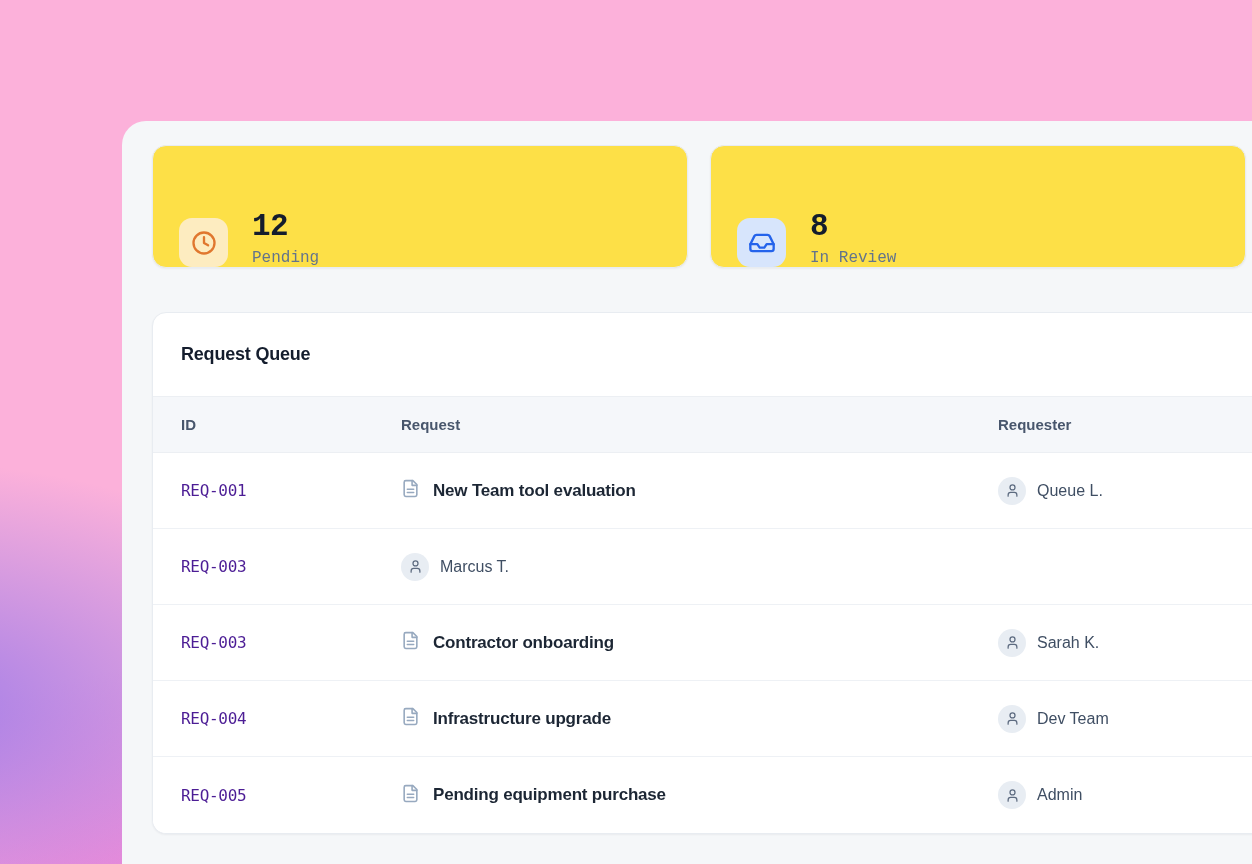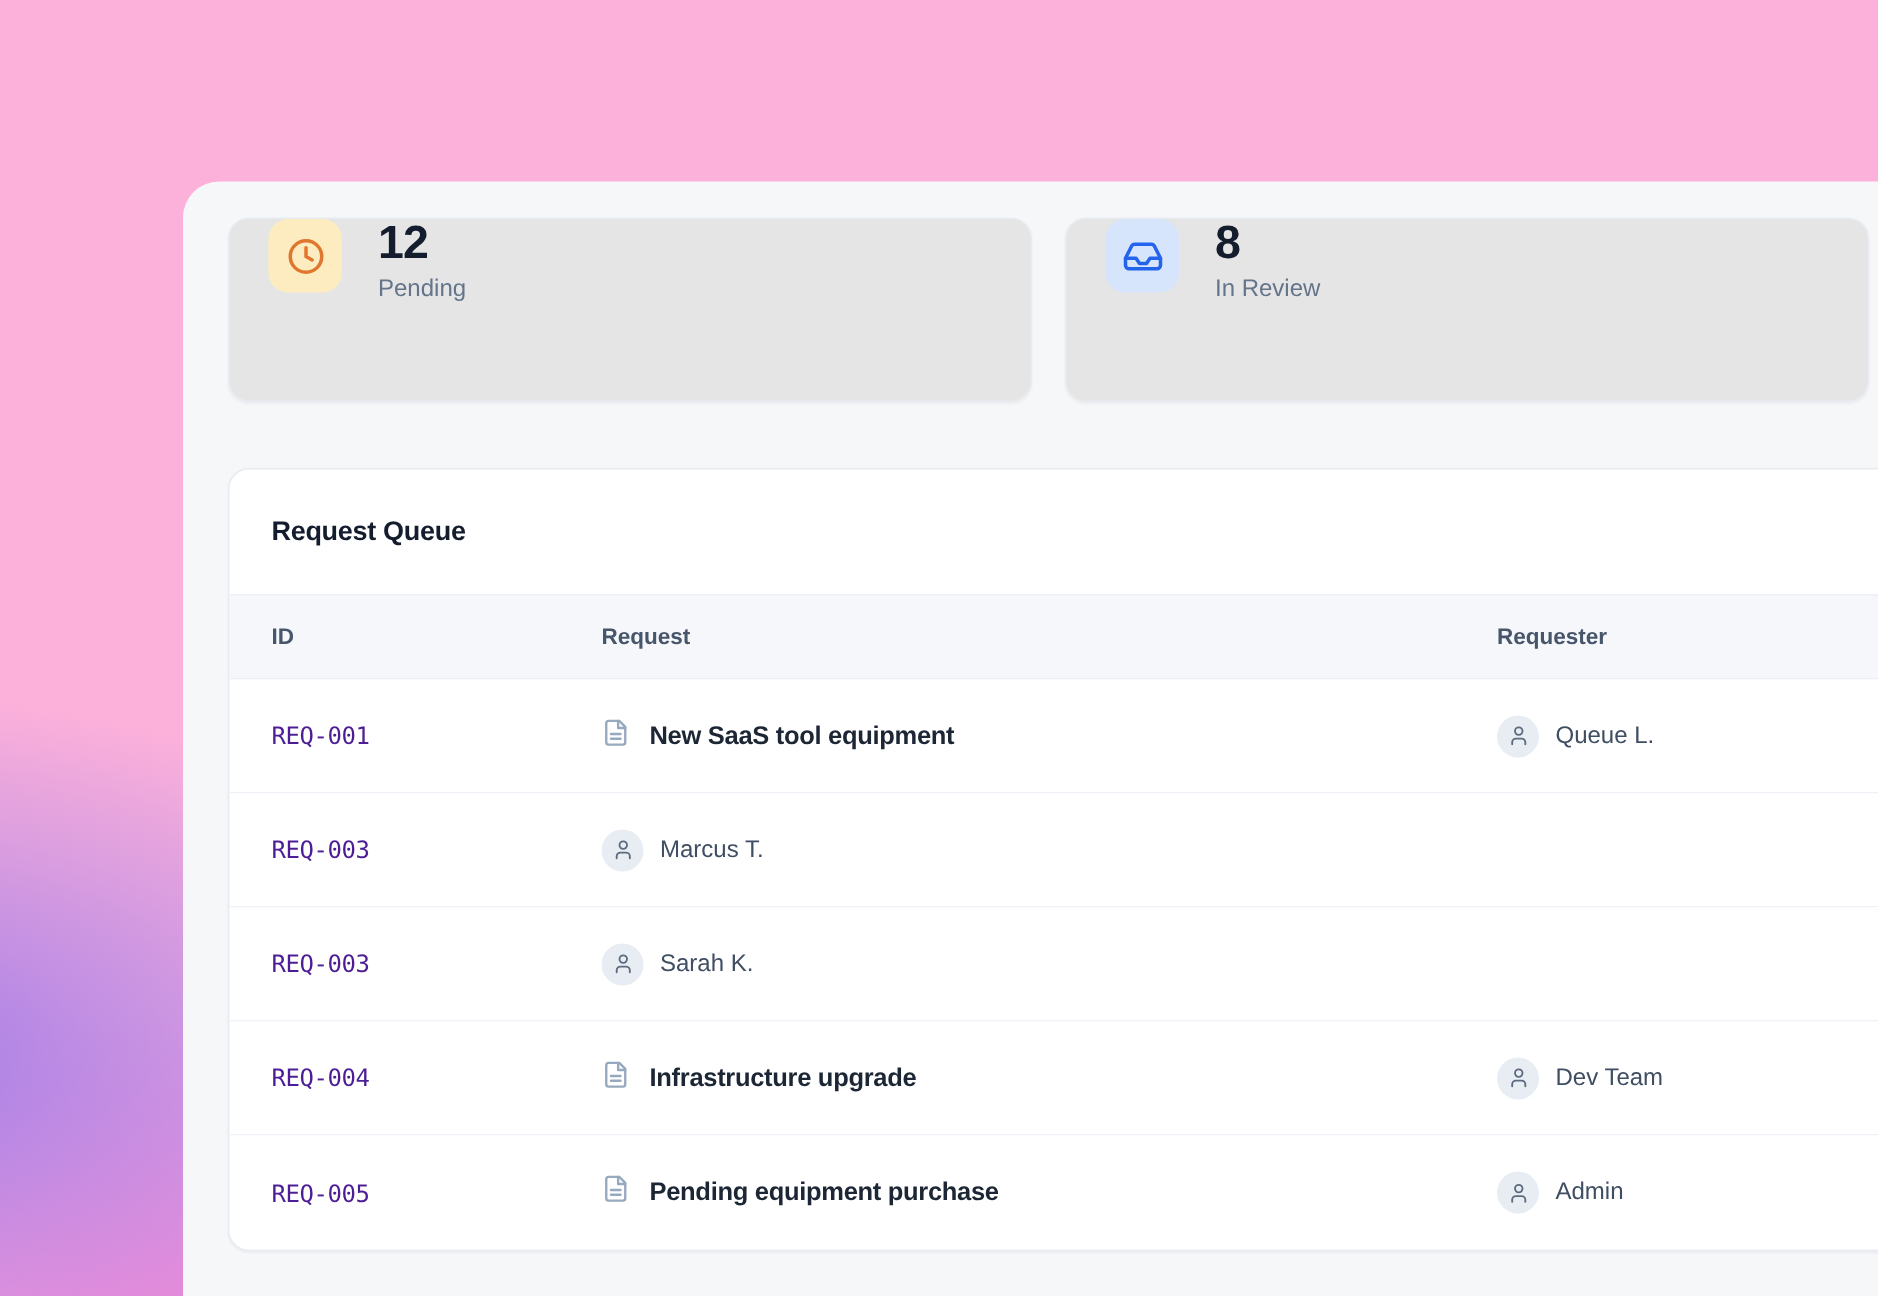--- a/index.html
+++ b/index.html
@@ -17,26 +17,27 @@
     position:absolute; left:122px; top:121px;
     width:1330px; height:940px;
     background:#f5f7f9;
     border-radius:24px;
   }
 
   
   .cards{ position:absolute; left:30px; top:24px; display:flex; gap:22px; }
   .card{
     width:536px; height:123px;
-    background:#e5e5e5;
+    background:#fde047;
     border:1px solid #e8ecf1;
     border-radius:14px;
-    display:flex; align-items:flex-start;
+    display:flex; align-items:flex-end;
     padding-left:26px;
     box-shadow:0 1px 2px rgba(16,24,40,.05);
+    font-family:Liberation Mono, monospace;
   }
   .icon-badge{
     width:49px; height:49px; border-radius:13px;
     display:flex; align-items:center; justify-content:center;
     flex:0 0 auto;
   }
   .icon-badge svg{ width:28px; height:28px; }
   .stat-text{ margin-left:24px; }
   .stat-value{ font-size:31px; font-weight:700; color:#141d2d; line-height:1; letter-spacing:-.5px; }
   .stat-label{ font-size:16px; color:#64748b; margin-top:7px; }
@@ -139,21 +140,21 @@
       <div class="cell-id">REQ-001</div>
       <div class="cell-request">
         <span style="color:#97a9bf">
           <svg viewBox="0 0 24 24" fill="none" stroke="currentColor" stroke-width="2" stroke-linecap="round" stroke-linejoin="round">
               <path d="M15 2H6a2 2 0 0 0-2 2v16a2 2 0 0 0 2 2h12a2 2 0 0 0 2-2V7z"></path>
               <polyline points="14 2 14 8 20 8"></polyline>
               <line x1="16" y1="13" x2="8" y2="13"></line>
               <line x1="16" y1="17" x2="8" y2="17"></line>
             </svg>
         </span>
-        <span class="request-name">New SaaS tool equipment</span>
+        <span class="request-name">New Team tool evaluation</span>
       </div>
       <div class="cell-requester">
         <span class="avatar">
           <svg viewBox="0 0 24 24" fill="none" stroke="#5d6b80" stroke-width="2" stroke-linecap="round" stroke-linejoin="round">
               <path d="M19 21v-2a4 4 0 0 0-4-4H9a4 4 0 0 0-4 4v2"></path>
               <circle cx="12" cy="7" r="4"></circle>
             </svg>
         </span>
         <span class="requester-name">Queue L.</span>
       </div>
@@ -167,20 +168,31 @@
               <path d="M19 21v-2a4 4 0 0 0-4-4H9a4 4 0 0 0-4 4v2"></path>
               <circle cx="12" cy="7" r="4"></circle>
             </svg>
         </span>
         <span class="requester-name">Marcus T.</span>
       </div>
     </div>
 
     <div class="grid-row trow">
       <div class="cell-id">REQ-003</div>
+      <div class="cell-request">
+        <span style="color:#97a9bf">
+          <svg viewBox="0 0 24 24" fill="none" stroke="currentColor" stroke-width="2" stroke-linecap="round" stroke-linejoin="round">
+              <path d="M15 2H6a2 2 0 0 0-2 2v16a2 2 0 0 0 2 2h12a2 2 0 0 0 2-2V7z"></path>
+              <polyline points="14 2 14 8 20 8"></polyline>
+              <line x1="16" y1="13" x2="8" y2="13"></line>
+              <line x1="16" y1="17" x2="8" y2="17"></line>
+            </svg>
+        </span>
+        <span class="request-name">Contractor onboarding</span>
+      </div>
       <div class="cell-requester">
         <span class="avatar">
           <svg viewBox="0 0 24 24" fill="none" stroke="#5d6b80" stroke-width="2" stroke-linecap="round" stroke-linejoin="round">
               <path d="M19 21v-2a4 4 0 0 0-4-4H9a4 4 0 0 0-4 4v2"></path>
               <circle cx="12" cy="7" r="4"></circle>
             </svg>
         </span>
         <span class="requester-name">Sarah K.</span>
       </div>
     </div>

